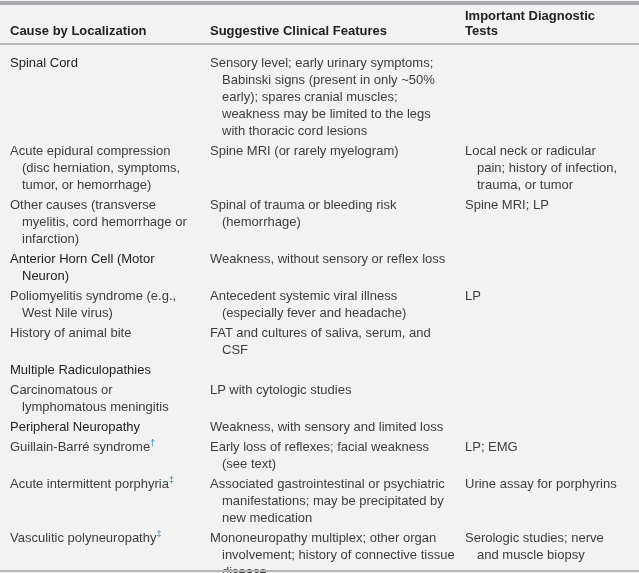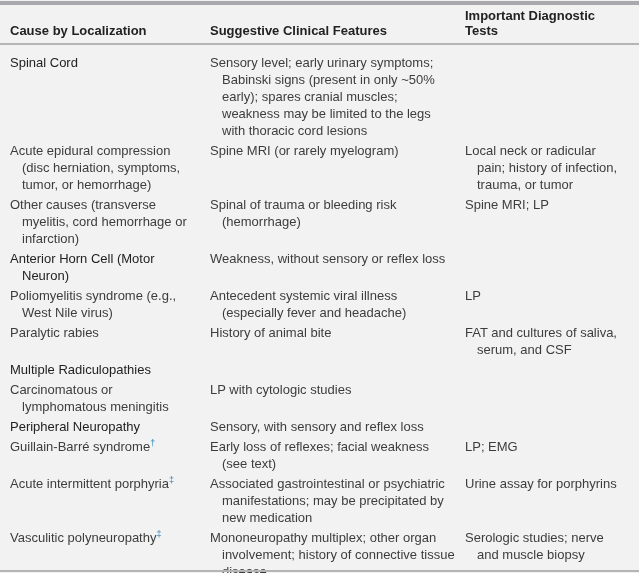--- a/index.html
+++ b/index.html
@@ -96,36 +96,35 @@
         <div class="cell bold">Anterior Horn Cell (Motor Neuron)</div>
         <div class="cell">Weakness, without sensory or reflex loss</div>
         <div class="cell"></div>
       </div>
       <div class="grid row">
         <div class="cell">Poliomyelitis syndrome (e.g., West Nile virus)</div>
         <div class="cell">Antecedent systemic viral illness (especially fever and headache)</div>
         <div class="cell">LP</div>
       </div>
       <div class="grid row">
-        <div class="cell">Paralytic rabies</div>
         <div class="cell">History of animal bite</div>
         <div class="cell">FAT and cultures of saliva, serum, and CSF</div>
       </div>
       <div class="grid row">
         <div class="cell bold">Multiple Radiculopathies</div>
         <div class="cell"></div>
         <div class="cell"></div>
       </div>
       <div class="grid row">
         <div class="cell">Carcinomatous or lymphomatous meningitis</div>
         <div class="cell">LP with cytologic studies</div>
       </div>
       <div class="grid row">
         <div class="cell bold">Peripheral Neuropathy</div>
-        <div class="cell">Sensory, with sensory and reflex loss</div>
+        <div class="cell">Weakness, with sensory and limited loss</div>
         <div class="cell"></div>
       </div>
       <div class="grid row">
         <div class="cell">Guillain-Barré syndrome<sup class="marker">†</sup></div>
         <div class="cell">Early loss of reflexes; facial weakness (see text)</div>
         <div class="cell">LP; EMG</div>
       </div>
       <div class="grid row">
         <div class="cell">Acute intermittent porphyria<sup class="marker">‡</sup></div>
         <div class="cell">Associated gastrointestinal or psychiatric manifestations; may be precipitated by new medication</div>

